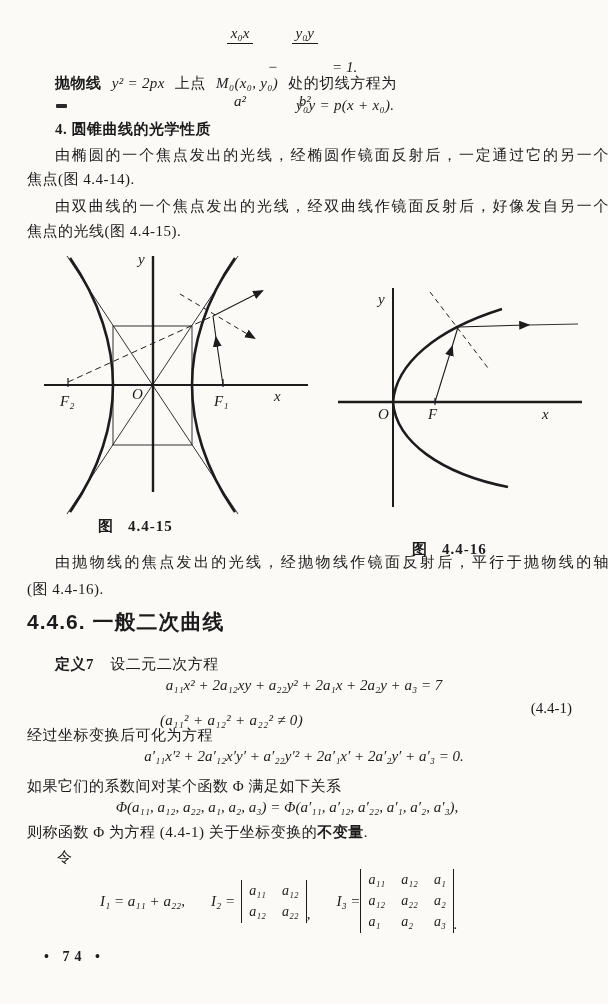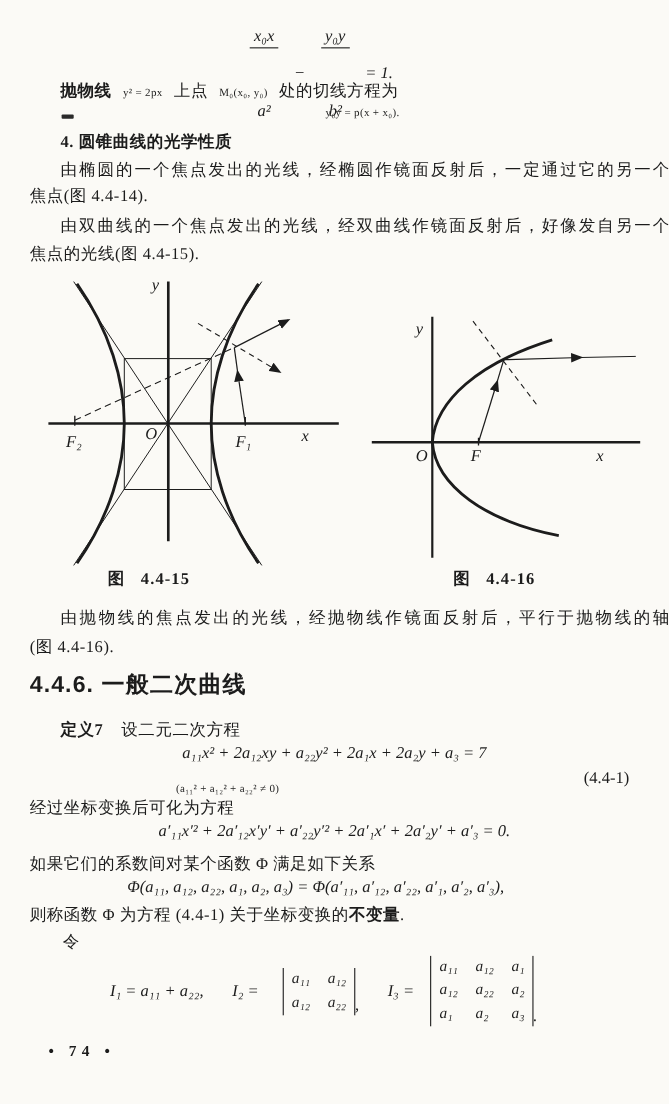--- a/index.html
+++ b/index.html
@@ -4,21 +4,21 @@
 <style>
   html,body{margin:0;padding:0;}
   body{width:608px;height:1004px;position:relative;background:#fbfaf6;
        font-family:"Liberation Serif",serif;color:#1c1c1c;overflow:hidden;}
   .abs{position:absolute;}
   .cjk{font-size:15px;line-height:20px;letter-spacing:0.5px;}
   .line{left:27px;width:554px;}
   .full{text-align:justify;text-align-last:justify;}
   .indent{padding-left:28px;}
   .b{font-weight:bold;}
-  .math{font-size:10px;letter-spacing:0.3px;}
+  .math{font-style:italic;font-size:15px;letter-spacing:0.3px;}
   .eqrow{left:0;width:608px;display:flex;justify-content:center;align-items:center;font-style:italic;font-size:15px;}
   .frac{display:inline-flex;flex-direction:column;align-items:center;line-height:15px;margin:0 6px;gap:48px;}
   .frac .num{border-bottom:1.3px solid #1c1c1c;padding:0 4px 2px 4px;}
   .frac .den{padding-top:2px;}
   .hopt{font-size:15px;font-weight:bold;letter-spacing:0.5px;}
   .hsec{font-family:"Liberation Sans",sans-serif;font-size:21px;font-weight:600;letter-spacing:1px;}
   .det{display:inline-grid;grid-template-columns:auto auto;column-gap:16px;row-gap:5px;
        border-left:1.2px solid #1c1c1c;border-right:1.2px solid #1c1c1c;
        padding:3px 7px;font-style:italic;font-size:14px;}
   .det3{grid-template-columns:auto auto auto;}
@@ -111,21 +111,21 @@
   <line x1="100" y1="30" x2="158" y2="106" stroke="#1c1c1c" stroke-width="1" stroke-dasharray="5 4"></line>
   <text x="48" y="42">y</text>
   <text x="212" y="157">x</text>
   <text x="48" y="157">O</text>
   <text x="98" y="157">F</text>
 </svg>
 
 <div class="abs cap" style="left:98px;top:517px;">
   <span>图</span><span class="num">4.4-15</span>
 </div>
-<div class="abs cap" style="left:390px;top:517px;padding-left:22px;">
+<div class="abs cap" style="left:390px;top:540px;padding-left:22px;">
   <span>图</span><span class="num">4.4-16</span>
 </div>
 
 <div class="abs cjk line full indent" style="top:552px;">由抛物线的焦点发出的光线，经抛物线作镜面反射后，平行于抛物线的轴</div>
 <div class="abs cjk line" style="top:579px;">(图 4.4-16).</div>
 
 <div class="abs hsec" style="left:27px;top:608px;">4.4.6. 一般二次曲线</div>
 
 <div class="abs cjk" style="left:55px;top:654px;">
   <span class="b">定义7</span>
@@ -153,31 +153,31 @@
 
 <div class="abs cjk line" style="top:822px;">
   <span>则称函数 Φ 为方程 (4.4-1) 关于坐标变换的</span><span class="b">不变量</span><span>.</span>
 </div>
 
 <div class="abs cjk" style="left:57px;top:847px;">令</div>
 
 <div class="abs invrow" style="left:100px;top:862px;height:78px;">
   <span>I₁ = a₁₁ + a₂₂,</span>
   <span style="display:inline-flex;align-items:center;">
-    <span style="margin-right:22px;text-align:center;">I₂ =</span>
+    <span style="margin-right:6px;text-align:center;">I₂ =</span>
     <span class="det">
       <span>a₁₁</span>
       <span>a₁₂</span>
       <span>a₁₂</span>
       <span>a₂₂</span>
     </span>
     <span style="align-self:flex-end;">,</span>
   </span>
   <span style="display:inline-flex;align-items:center;">
-    <span style="margin-right:15px;">I₃ =</span>
+    <span style="margin-right:0;">I₃ =</span>
     <span class="det det3">
       <span>a₁₁</span>
       <span>a₁₂</span>
       <span>a₁</span>
       <span>a₁₂</span>
       <span>a₂₂</span>
       <span>a₂</span>
       <span>a₁</span>
       <span>a₂</span>
       <span>a₃</span>

